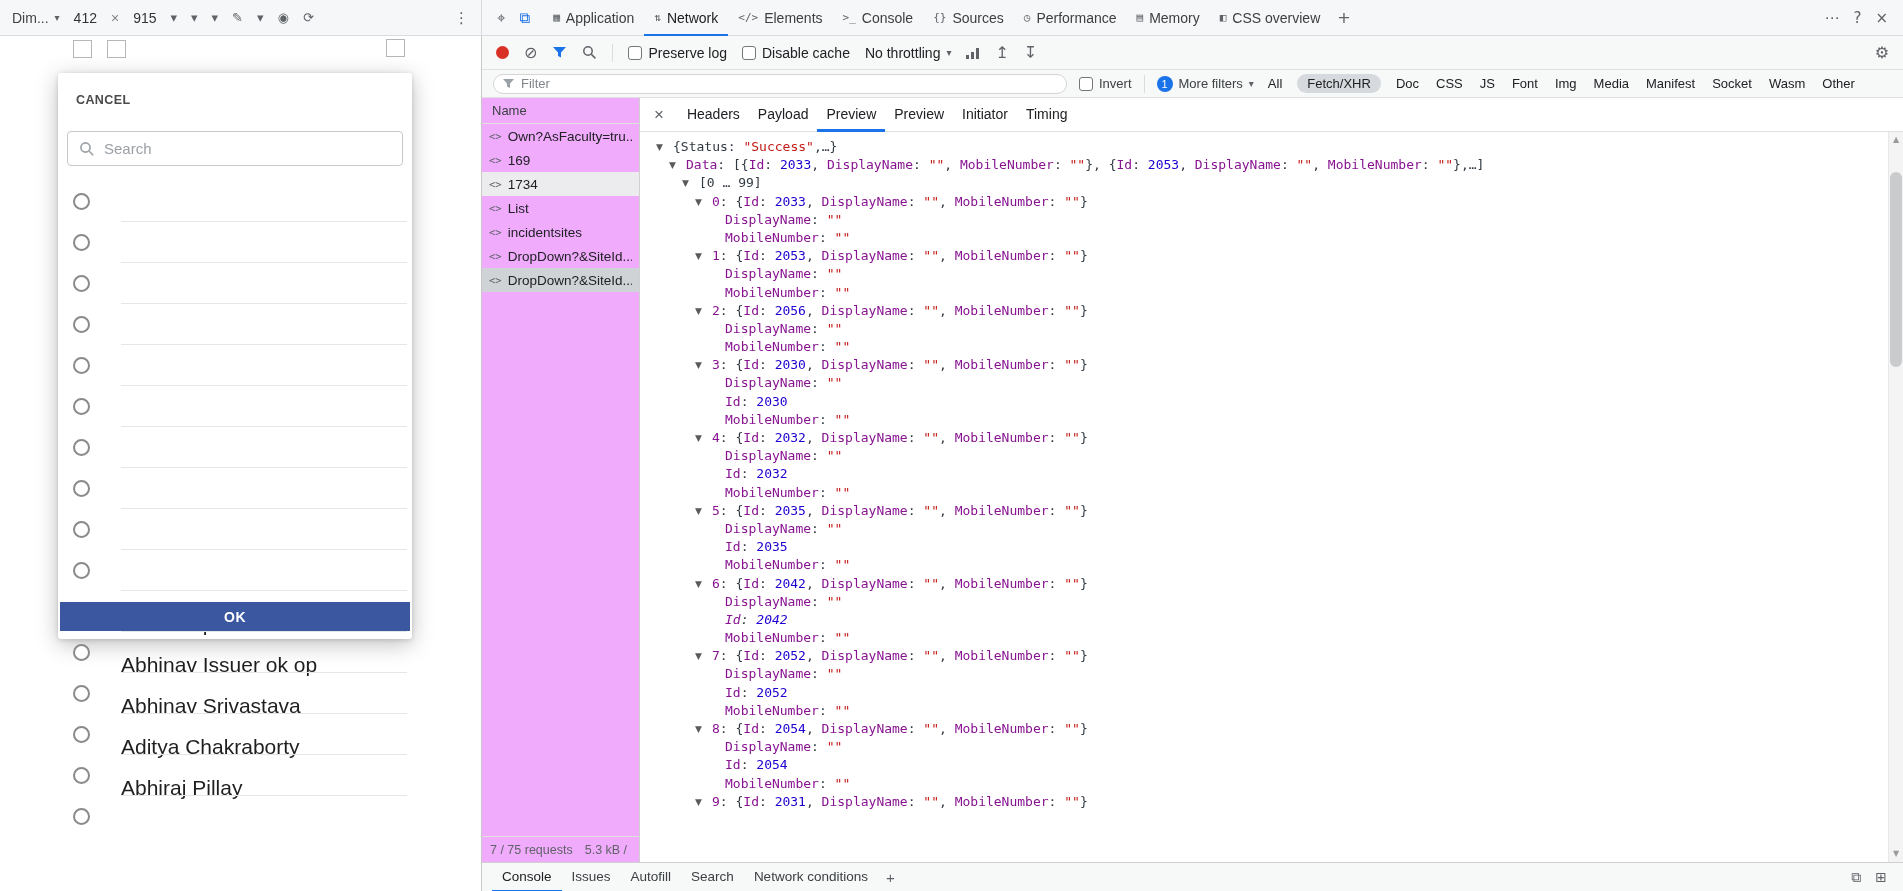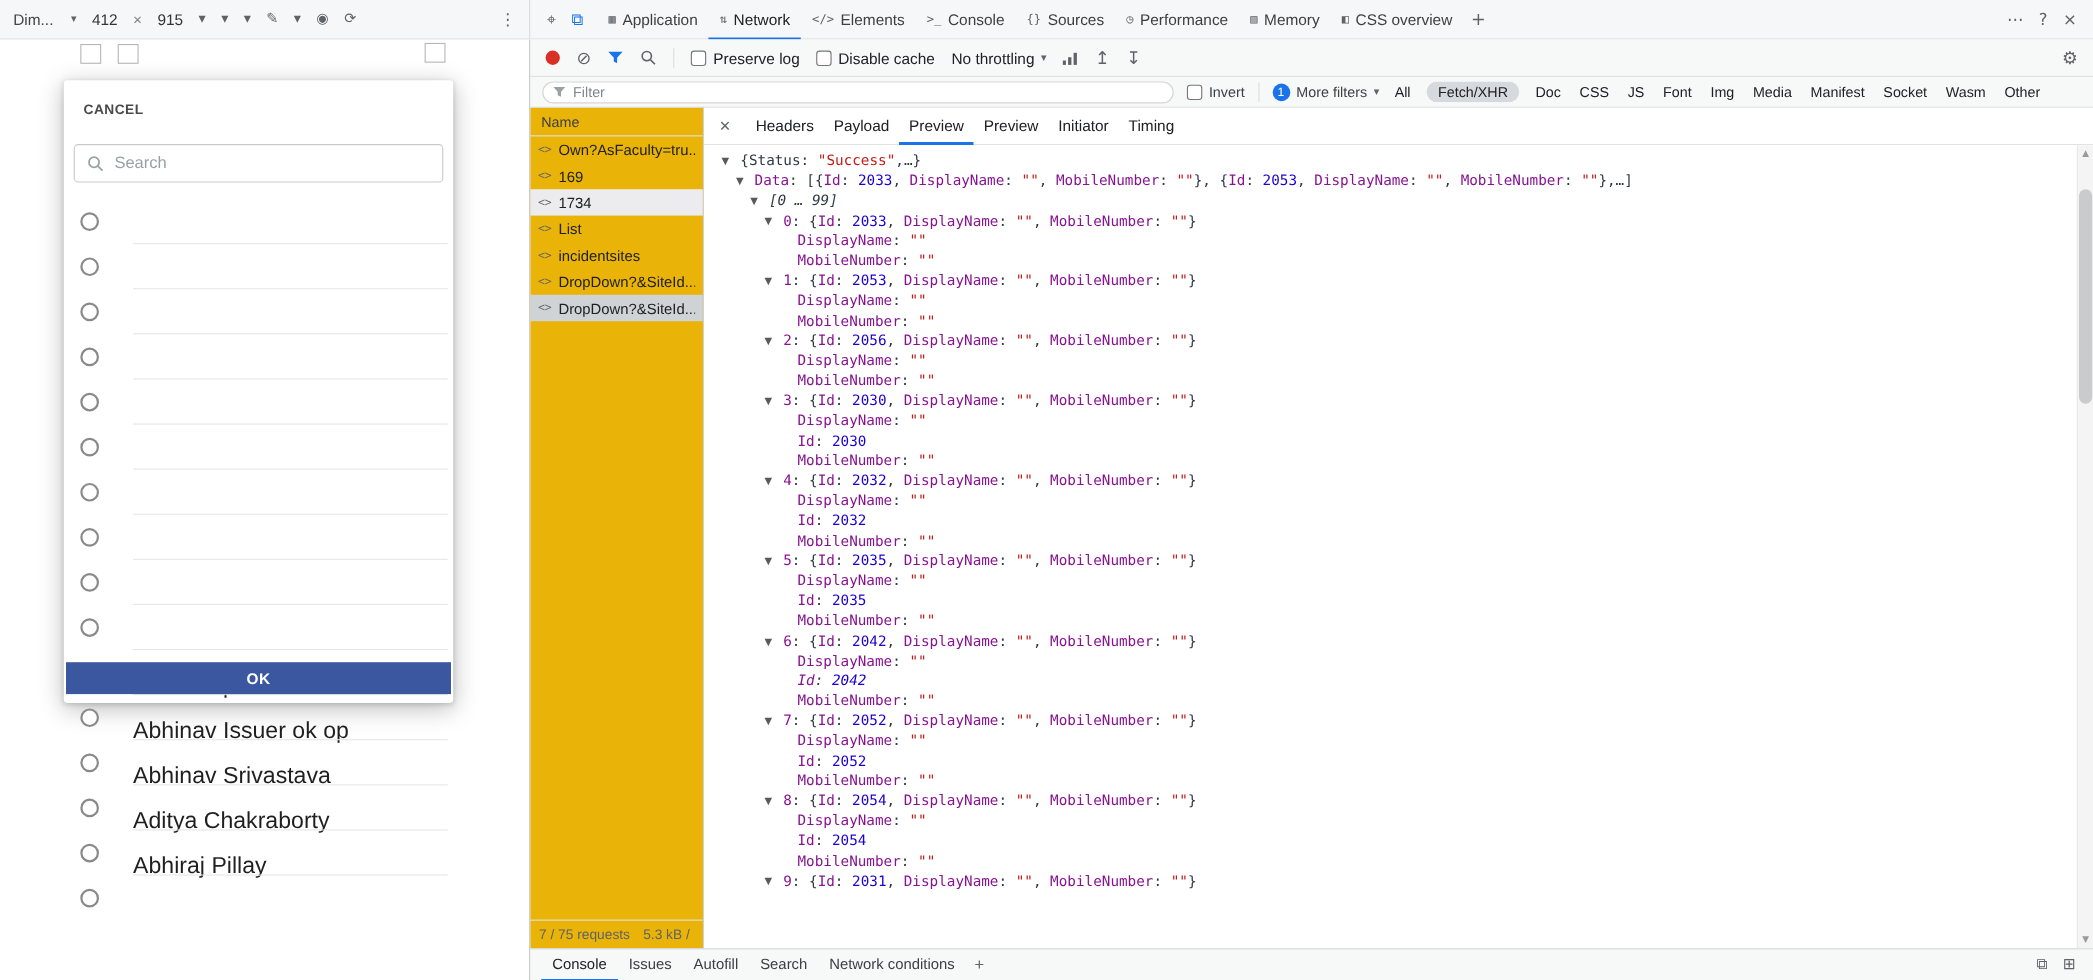--- a/index.html
+++ b/index.html
@@ -3,21 +3,21 @@
 <meta charset="utf-8">
 <style>
   *{box-sizing:border-box;margin:0;padding:0}
   html,body{background:#fff}
   body{font-family:"Liberation Sans",sans-serif;color:#202124}
   .screen{position:relative;width:1903px;height:891px;background:#fff;overflow:hidden}
 
   
   .topbar{position:absolute;top:0;left:0;width:1903px;height:36px;background:#f6f7f8;border-bottom:1px solid #d9dcdf;display:flex}
   .device-toolbar{width:482px;display:flex;align-items:center;gap:14px;padding:0 12px;border-right:1px solid #d9dcdf;color:#444;font-size:14px;white-space:nowrap}
-  .dt-label{display:flex;align-items:center;gap:16px;cursor:pointer}
+  .dt-label{display:flex;align-items:center;gap:6px;cursor:pointer}
   .caret{font-size:10px;color:#5f6368;font-family:"DejaVu Sans",sans-serif}
   .dt-num{color:#333}
   .dt-x{color:#80868b}
   .dt-ic{color:#5f6368;font-size:13px;font-family:"DejaVu Sans",sans-serif;cursor:pointer}
   .kebab{margin-left:auto;font-size:15px}
   .tabbar{flex:1;display:flex;align-items:center;padding:0 8px;min-width:0}
   .tb-ic{color:#5f6368;font-size:15px;padding:0 7px;font-family:"DejaVu Sans",sans-serif;cursor:pointer}
   .tb-ic.accent{color:var(--accent,#1a73e8)}
   .tabs{display:flex;height:36px;margin-left:6px}
   .tab{display:flex;align-items:center;gap:6px;padding:0 10px;font-size:14px;color:#3c4043;cursor:pointer;white-space:nowrap}
@@ -57,21 +57,21 @@
 
   .filter-bar{height:28px;display:flex;align-items:center;gap:12px;padding:0 11px;background:#f7f8f8;border-bottom:1px solid #e0e0e0;font-size:13px;color:#3c4043;white-space:nowrap}
   .filter-input{flex:0 0 574px;height:20px;border:1px solid #d5d5d5;border-radius:10px;background:#fff;display:flex;align-items:center;gap:7px;padding:0 9px;color:#80868b;cursor:text}
   .morefilters{display:flex;align-items:center;gap:6px;cursor:pointer}
   .badge{width:16px;height:16px;border-radius:50%;background:var(--accent,#1a73e8);color:#fff;font-size:11px;display:flex;align-items:center;justify-content:center}
   .chips{display:flex;align-items:center;gap:13px;overflow:hidden}
   .chip{color:#202124;cursor:pointer;padding:2px 2px;white-space:nowrap}
   .chip-sel{background:var(--selected-chip-bg,#d6d9dd);border-radius:11px;padding:2px 10px}
 
   .net-main{flex:1;display:flex;min-height:0}
-  .names-col{width:158px;border-right:1px solid #d0d0d0;display:flex;flex-direction:column;background:#eab308}
+  .names-col{width:158px;border-right:1px solid #d0d0d0;display:flex;flex-direction:column;background:#f0abfc}
   .names-header{height:26px;line-height:25px;padding-left:10px;font-size:13px;color:#3c4043;border-bottom:1px solid #e0e0e0}
   .names-list{flex:1;overflow:hidden}
   .req-row{height:24px;display:flex;align-items:center;gap:6px;padding:0 7px;font-size:13.5px;color:#202124;cursor:pointer;white-space:nowrap;overflow:hidden}
   .req-row.hover{background:var(--hover-row,#ececee)}
   .req-row.selected{background:var(--selected-row,#d0d3d6)}
   .ric{color:#5f6368;font-family:"DejaVu Sans Mono",monospace;font-size:10.5px;flex:0 0 auto}
   .rname{overflow:hidden;text-overflow:clip}
   .names-footer{height:26px;border-top:1px solid #e0e0e0;display:flex;align-items:center;gap:12px;padding:0 8px;font-size:12.5px;color:#5f6368;white-space:nowrap;overflow:hidden}
 
   .detail{flex:1;display:flex;flex-direction:column;min-width:0}
@@ -382,21 +382,21 @@
                 <span class="dtab active">Preview</span>
                 <span class="dtab">Preview</span>
                 <span class="dtab">Initiator</span>
                 <span class="dtab">Timing</span>
               </span>
           </div>
           <div class="preview-pane">
             <div class="tree">
                 <div class="tline" style="padding-left: 0px;"><span class="marker">▼</span><span class="tp">{Status: </span><span class="ts">"Success"</span><span class="tp">,…}</span></div>
                 <div class="tline" style="padding-left: 13px;"><span class="marker">▼</span><span class="tk">Data</span><span class="tp">: </span><span class="tp">[</span><span class="tp">{</span><span class="tk">Id</span><span class="tp">: </span><span class="tn">2033</span><span class="tp">, </span><span class="tk">DisplayName</span><span class="tp">: </span><span class="ts">""</span><span class="tp">, </span><span class="tk">MobileNumber</span><span class="tp">: </span><span class="ts">""</span><span class="tp">}</span><span class="tp">, </span><span class="tp">{</span><span class="tk">Id</span><span class="tp">: </span><span class="tn">2053</span><span class="tp">, </span><span class="tk">DisplayName</span><span class="tp">: </span><span class="ts">""</span><span class="tp">, </span><span class="tk">MobileNumber</span><span class="tp">: </span><span class="ts">""</span><span class="tp">}</span><span class="tp">,…]</span></div>
-                <div class="tline" style="padding-left: 26px; font-style: italic;"><span class="marker">▼</span><span class="tp">[0 … 99]</span></div>
+                <div class="tline" style="padding-left: 26px;"><span class="marker">▼</span><span class="tp">[0 … 99]</span></div>
                 <div class="tline" style="padding-left: 39px;"><span class="marker">▼</span><span class="tk">0</span><span class="tp">: </span><span class="tp">{</span><span class="tk">Id</span><span class="tp">: </span><span class="tn">2033</span><span class="tp">, </span><span class="tk">DisplayName</span><span class="tp">: </span><span class="ts">""</span><span class="tp">, </span><span class="tk">MobileNumber</span><span class="tp">: </span><span class="ts">""</span><span class="tp">}</span></div>
                 <div class="tline" style="padding-left: 52px;"><span class="marker"></span><span class="tk">DisplayName</span><span class="tp">: </span><span class="ts">""</span></div>
                 <div class="tline" style="padding-left: 52px;"><span class="marker"></span><span class="tk">MobileNumber</span><span class="tp">: </span><span class="ts">""</span></div>
                 <div class="tline" style="padding-left: 39px;"><span class="marker">▼</span><span class="tk">1</span><span class="tp">: </span><span class="tp">{</span><span class="tk">Id</span><span class="tp">: </span><span class="tn">2053</span><span class="tp">, </span><span class="tk">DisplayName</span><span class="tp">: </span><span class="ts">""</span><span class="tp">, </span><span class="tk">MobileNumber</span><span class="tp">: </span><span class="ts">""</span><span class="tp">}</span></div>
                 <div class="tline" style="padding-left: 52px;"><span class="marker"></span><span class="tk">DisplayName</span><span class="tp">: </span><span class="ts">""</span></div>
                 <div class="tline" style="padding-left: 52px;"><span class="marker"></span><span class="tk">MobileNumber</span><span class="tp">: </span><span class="ts">""</span></div>
                 <div class="tline" style="padding-left: 39px;"><span class="marker">▼</span><span class="tk">2</span><span class="tp">: </span><span class="tp">{</span><span class="tk">Id</span><span class="tp">: </span><span class="tn">2056</span><span class="tp">, </span><span class="tk">DisplayName</span><span class="tp">: </span><span class="ts">""</span><span class="tp">, </span><span class="tk">MobileNumber</span><span class="tp">: </span><span class="ts">""</span><span class="tp">}</span></div>
                 <div class="tline" style="padding-left: 52px;"><span class="marker"></span><span class="tk">DisplayName</span><span class="tp">: </span><span class="ts">""</span></div>
                 <div class="tline" style="padding-left: 52px;"><span class="marker"></span><span class="tk">MobileNumber</span><span class="tp">: </span><span class="ts">""</span></div>
                 <div class="tline" style="padding-left: 39px;"><span class="marker">▼</span><span class="tk">3</span><span class="tp">: </span><span class="tp">{</span><span class="tk">Id</span><span class="tp">: </span><span class="tn">2030</span><span class="tp">, </span><span class="tk">DisplayName</span><span class="tp">: </span><span class="ts">""</span><span class="tp">, </span><span class="tk">MobileNumber</span><span class="tp">: </span><span class="ts">""</span><span class="tp">}</span></div>

